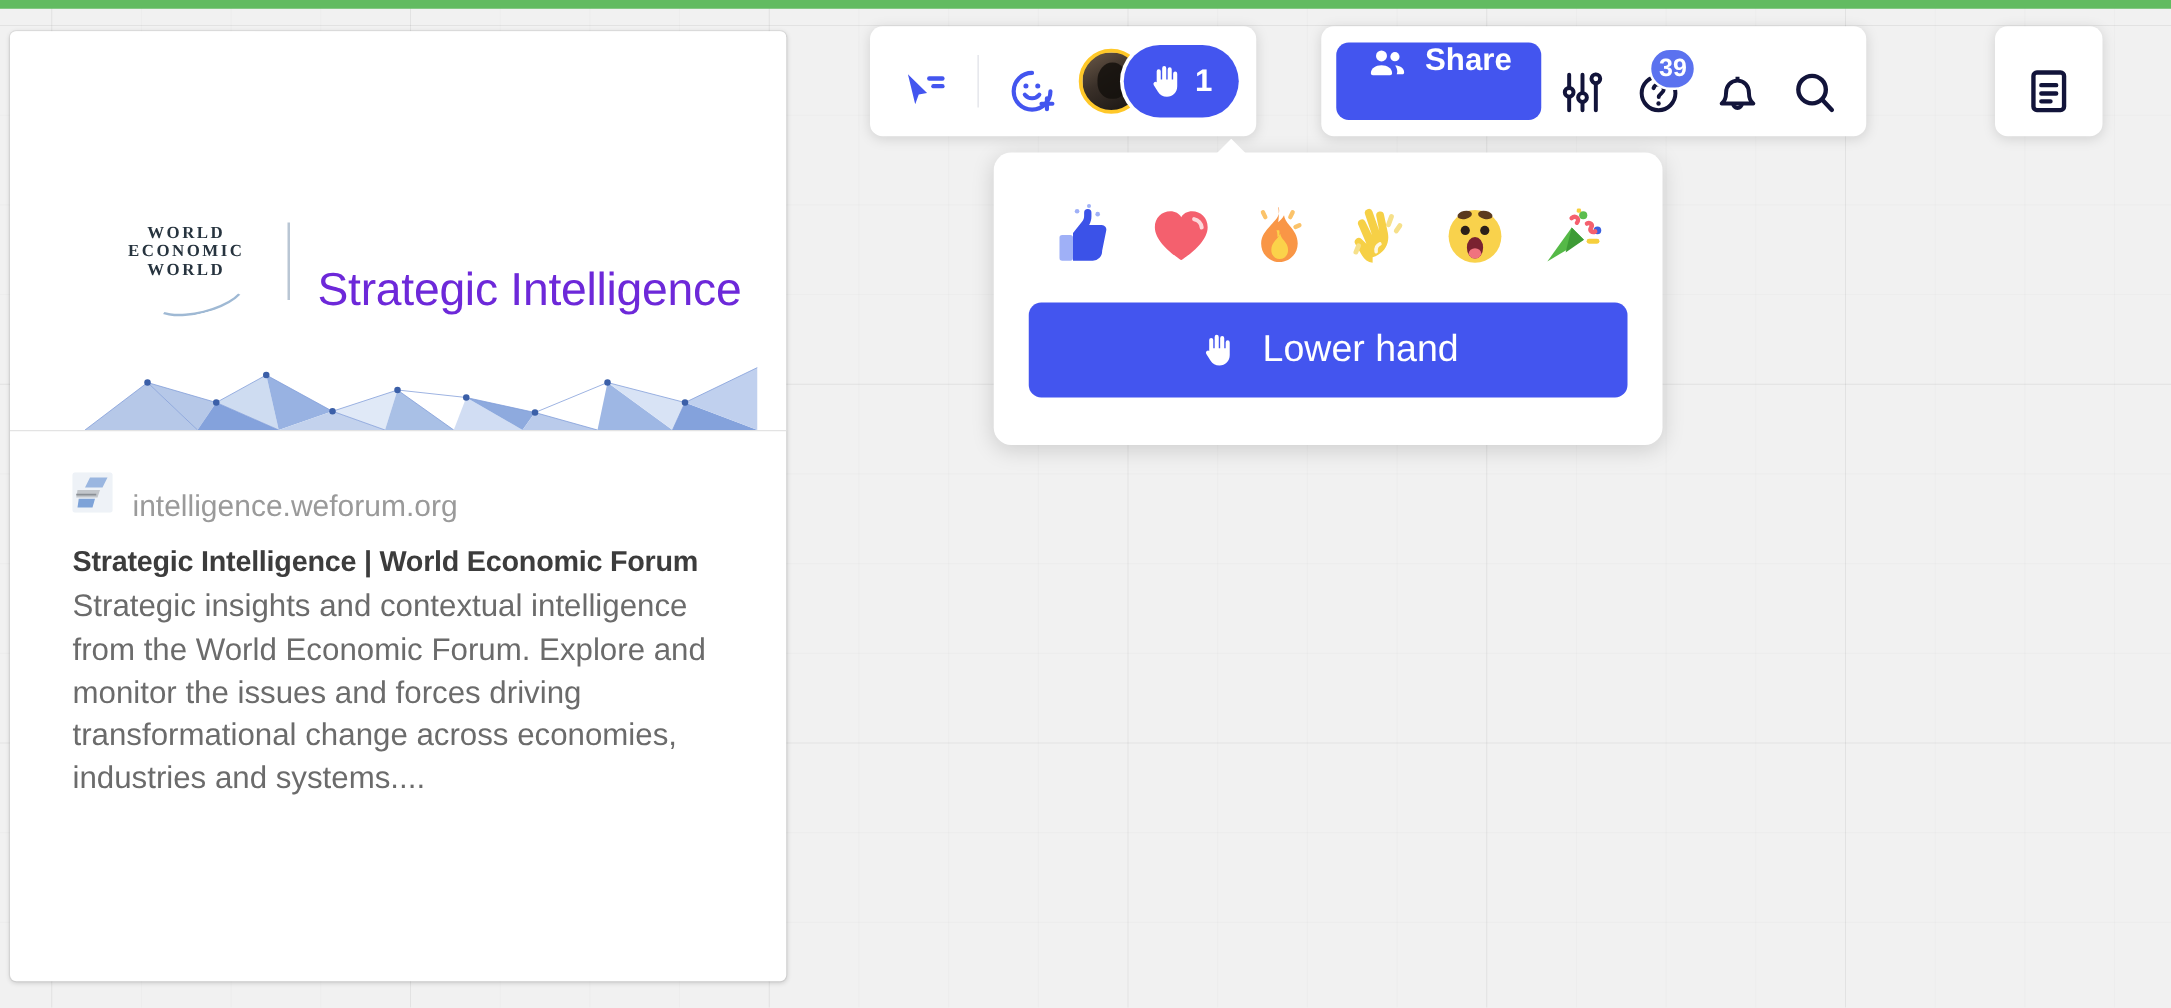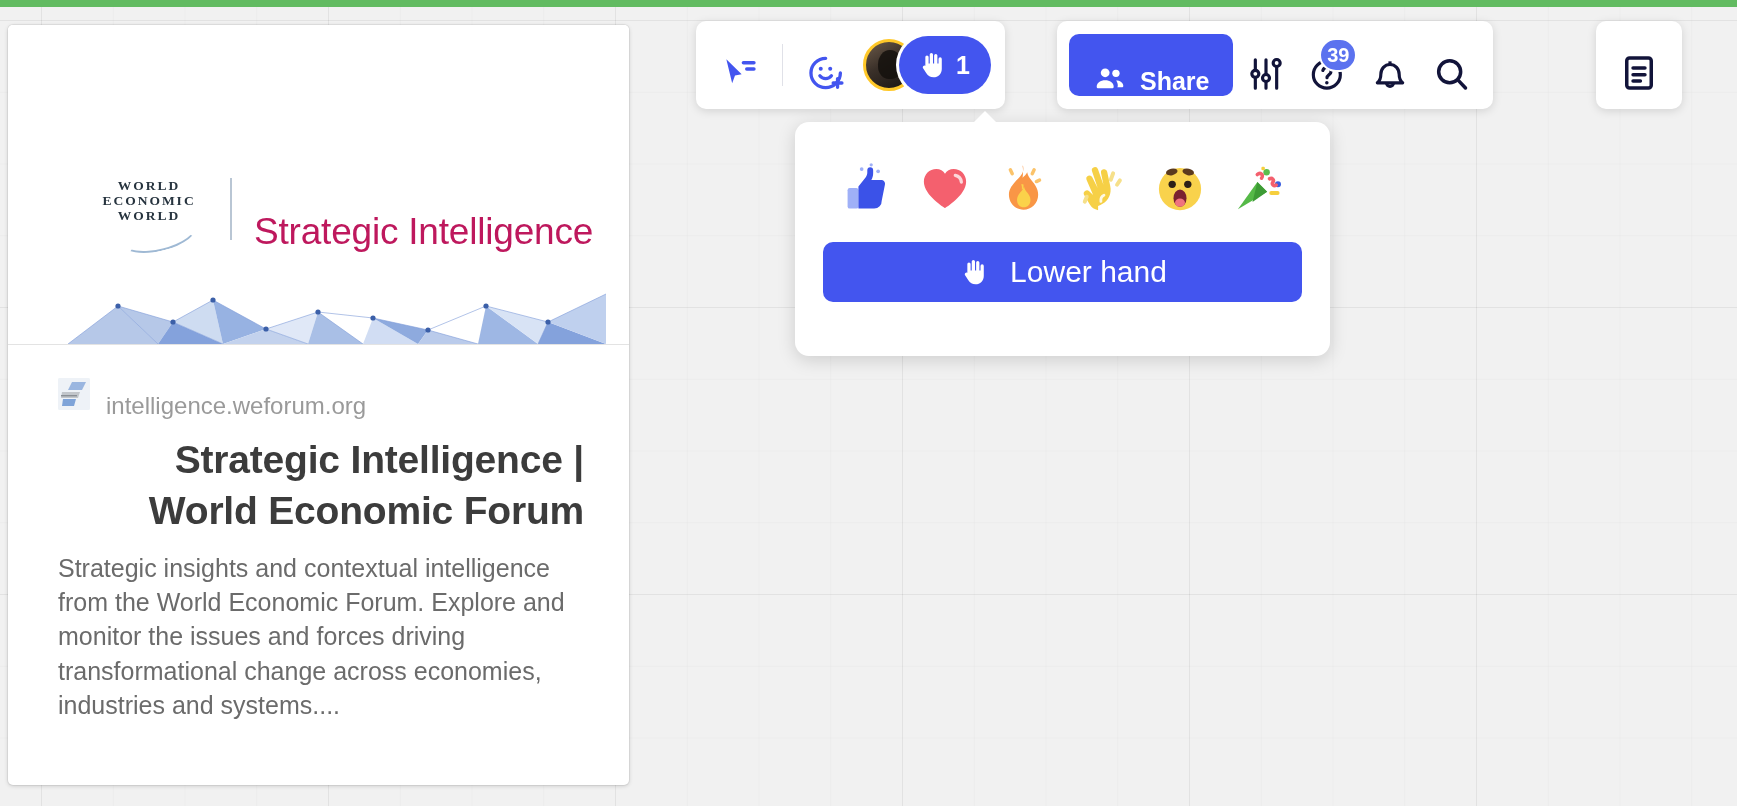--- a/index.html
+++ b/index.html
@@ -75,21 +75,21 @@
     border-radius: 50%;
     border-top-color: transparent;
     border-left-color: transparent;
     border-right-color: transparent;
     transform: rotate(-14deg);
   }
   .wef-divider { width: 2px; height: 62px; background: #b9c6d4; }
   .wef-title {
     font-family: "Liberation Sans", sans-serif;
     font-size: 37px;
-    color: #be185d;
+    color: #6d28d9;
     font-weight: 400;
     letter-spacing: -0.2px;
     white-space: nowrap;
     margin-top: 46px;
   }
   .mesh { position: absolute; left: 0; right: 0; bottom: 0; height: 110px; }
 
   .card-body { padding: 22px 45px 0 50px; }
   .card-source {
     display: flex; align-items: center; gap: 16px;
@@ -99,25 +99,24 @@
     width: 32px; height: 32px; flex: 0 0 32px;
     position: relative; border-radius: 2px; overflow: hidden;
     background: #eef2f7;
   }
   .card-url {
     font-size: 24px; color: #9a9a9a; font-weight: 400;
     white-space: nowrap;
     margin-top: 25px;
   }
   .card-title {
-    font-size: 39px; line-height: 1.32;
+    font-size: 23px; line-height: 1.32;
     font-weight: bold; color: #3c3c3c;
-    margin-bottom: 14px;
+    margin-bottom: 4px;
     letter-spacing: -0.2px;
-    text-align: right;
   }
   .card-desc {
     font-size: 25px; line-height: 1.37;
     color: #6b6b6b; font-weight: 400;
     max-width: 520px;
   }
 
   
   .bar {
     position: absolute;
@@ -159,21 +158,21 @@
     gap: 6px; padding: 0 20px 0 16px;
     color: #fff; cursor: pointer; z-index: 2;
     box-shadow: 0 0 0 3px #ffffff;
   }
   .hand-count { font-size: 25px; font-weight: bold; color: #fff; line-height: 1; }
 
   .share-btn {
     height: 62px; padding: 0 24px;
     background: #4355ef; color: #fff;
     border: none; border-radius: 10px;
-    display: flex; align-items: flex-end; gap: 13px;
+    display: flex; align-items: flex-start; gap: 13px;
     font-size: 25px; font-weight: bold; cursor: pointer;
     font-family: "Liberation Sans", sans-serif;
   }
   .badge {
     position: absolute; top: 2px; right: 0px;
     min-width: 34px; height: 34px; padding: 0 6px;
     background: #5b72ef; color: #fff;
     border-radius: 17px;
     font-size: 20px; font-weight: bold;
     display: flex; align-items: center; justify-content: center;
@@ -199,21 +198,21 @@
   .emoji-row {
     display: flex; align-items: center; justify-content: space-between;
     padding: 4px 12px 0 12px; height: 88px;
   }
   .emoji-btn {
     width: 62px; height: 62px;
     display: flex; align-items: center; justify-content: center;
     background: none; border: none; cursor: pointer; border-radius: 10px;
   }
   .lower-hand-btn {
-    width: 100%; height: 60px;
+    width: 100%; height: 76px;
     margin-top: 12px;
     background: #4355ef; color: #fff;
     border: none; border-radius: 10px;
     display: flex; align-items: center; justify-content: center; gap: 18px;
     font-size: 30px; font-weight: 400; cursor: pointer;
     font-family: "Liberation Sans", sans-serif;
   }
 </style>
 </head>
 <body>

